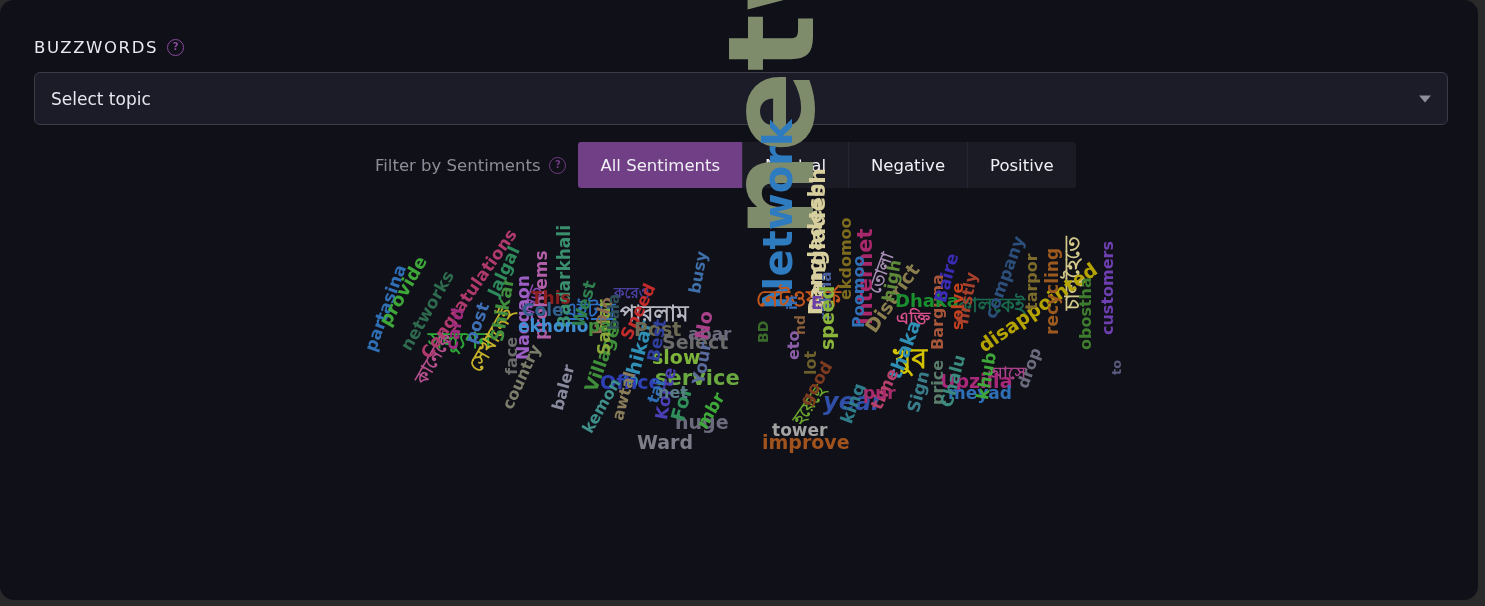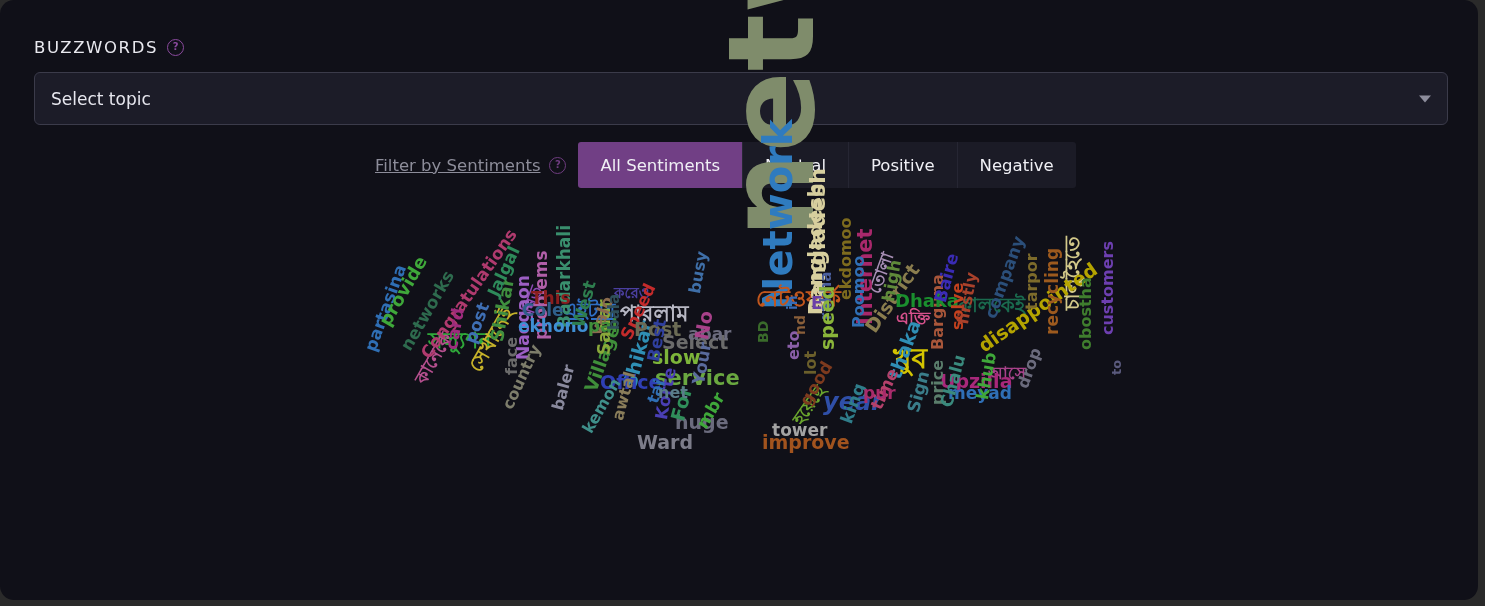--- a/index.html
+++ b/index.html
@@ -95,21 +95,20 @@
     position: absolute;
     left: 375px;
     top: 142px;
     display: flex;
     align-items: center;
   }
   .sentiment-label {
     color: #8d8d9a;
     font-size: 16.5px;
     margin-right: 9px;
-    text-decoration: underline;
   }
   .tabs {
     display: flex;
     margin-left: 12px;
     border-radius: 3px;
     overflow: hidden;
   }
   .tab {
     height: 46px;
     display: flex;
@@ -158,22 +157,22 @@
       <span class="select-arrow"></span>
     </div>
   </div>
 
   <div class="sentiment-row">
     <span class="sentiment-label">Filter by Sentiments</span>
     <span class="help-icon dim">?</span>
     <div class="tabs" id="sentiment-tabs">
         <div class="tab active">All Sentiments</div>
         <div class="tab">Neutral</div>
+        <div class="tab">Negative</div>
         <div class="tab">Positive</div>
-        <div class="tab">Negative</div>
       </div>
   </div>
 
   <div class="cloud" id="wordcloud">
       <span class="w" style="left: 712px; top: 38px; font-size: 120px; color: rgb(127, 140, 107); transform: rotate(-90deg);">network</span>
       <span class="w" style="left: 758px; top: 110px; font-size: 40px; color: rgb(47, 123, 191); transform: rotate(-90deg);">Network</span>
       <span class="w" style="left: 756px; top: 88px; font-size: 22px; color: rgb(194, 87, 29); transform: rotate(0deg);">নেটওয়ার্ক</span>
       <span class="w" style="left: 620px; top: 103px; font-size: 22px; color: rgb(184, 184, 196); transform: rotate(0deg);">পারলাম</span>
       <span class="w" style="left: 807px; top: 113px; font-size: 22px; color: rgb(215, 207, 158); transform: rotate(-90deg);">Bangladesh</span>
       <span class="w" style="left: 428px; top: 120px; font-size: 22px; color: rgb(47, 168, 58); transform: rotate(0deg); margin-top: 10px;">সল্যুশন</span>

